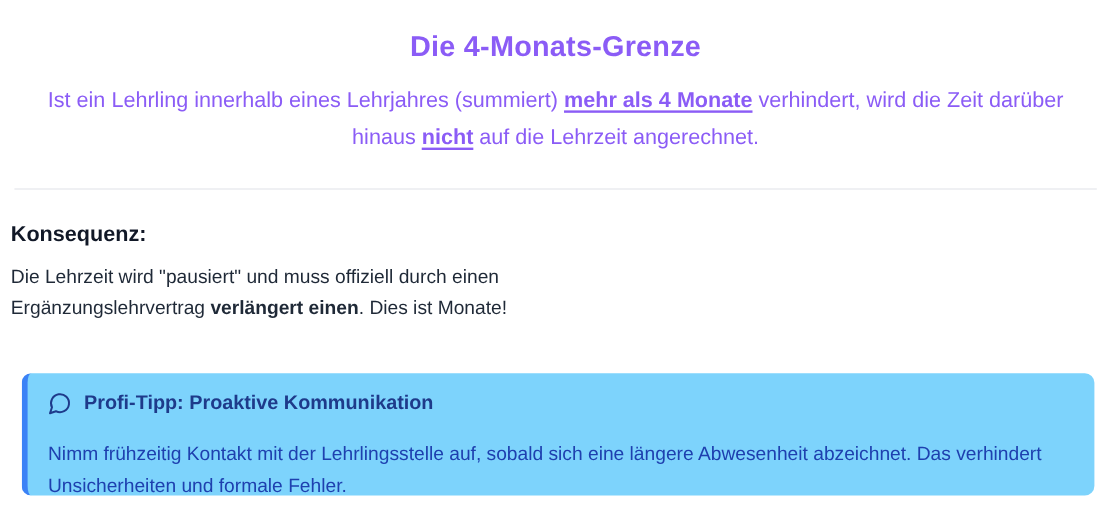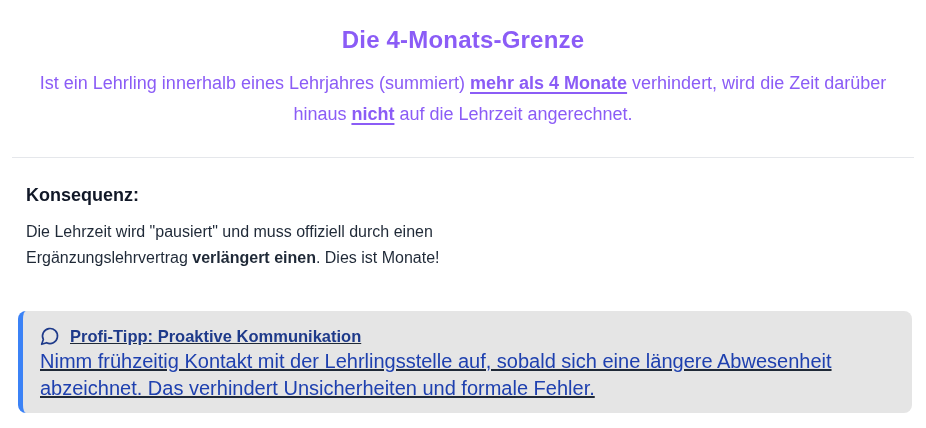--- a/index.html
+++ b/index.html
@@ -40,59 +40,58 @@
   .divider {
     border: none;
     border-top: 1px solid #e5e7eb;
     margin: 27px 12px 0 12px;
   }
 
   .columns {
     display: grid;
     grid-template-columns: 1fr 1fr;
     column-gap: 40px;
-    padding: 0 26px;
+    padding: 0 9px;
     margin-top: 27px;
   }
   .col-heading {
     font-size: 18px;
     font-weight: 700;
     color: #111827;
   }
   .col-body {
     margin-top: 13px;
     font-size: 16px;
     line-height: 26px;
     color: #1f2937;
   }
   .col-body b { color: #1f2937; }
 
   .tip-box {
     margin: 40px 14px 0 18px;
-    background: #e5e5e5;
+    background: #7dd3fc;
     border-left: 5px solid #3b82f6;
     border-radius: 8px;
     padding: 15px 20px 16px 17px;
     height: 102px;
-    text-decoration: underline;
   }
   .tip-header {
     display: flex;
     align-items: center;
     gap: 10px;
   }
   .tip-icon { width: 20px; height: 20px; flex: 0 0 auto; display: block; }
   .tip-heading {
     font-size: 16.5px;
     font-weight: 700;
     color: #1e3a8a;
   }
   .tip-body {
-    margin-top: 2px;
-    font-size: 20px;
+    margin-top: 19px;
+    font-size: 16px;
     line-height: 27px;
     color: #1e40af;
   }
 </style>
 </head>
 <body>
 
 <div class="page">
 
   <h1 class="title">Die 4-Monats-Grenze</h1>

